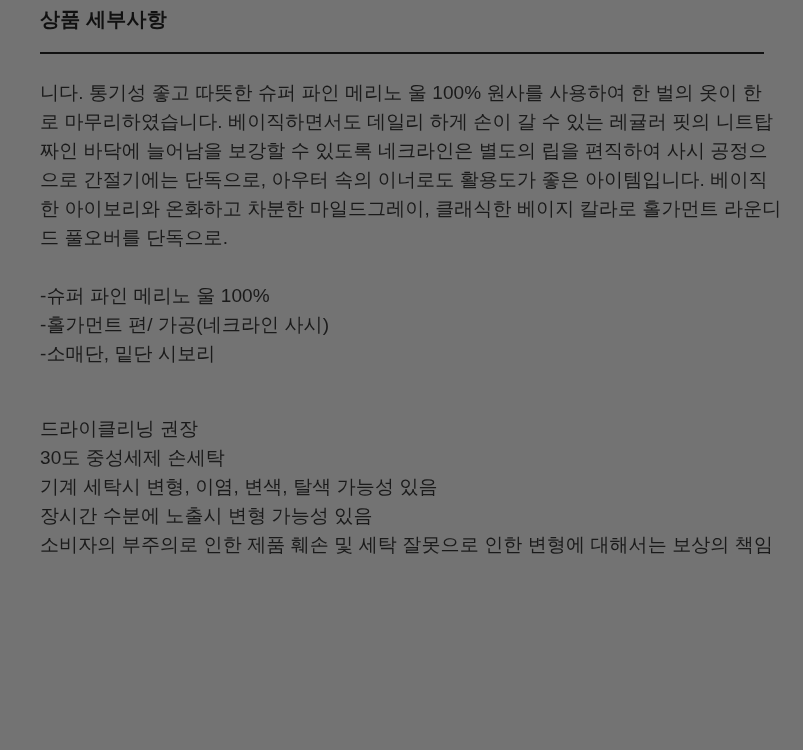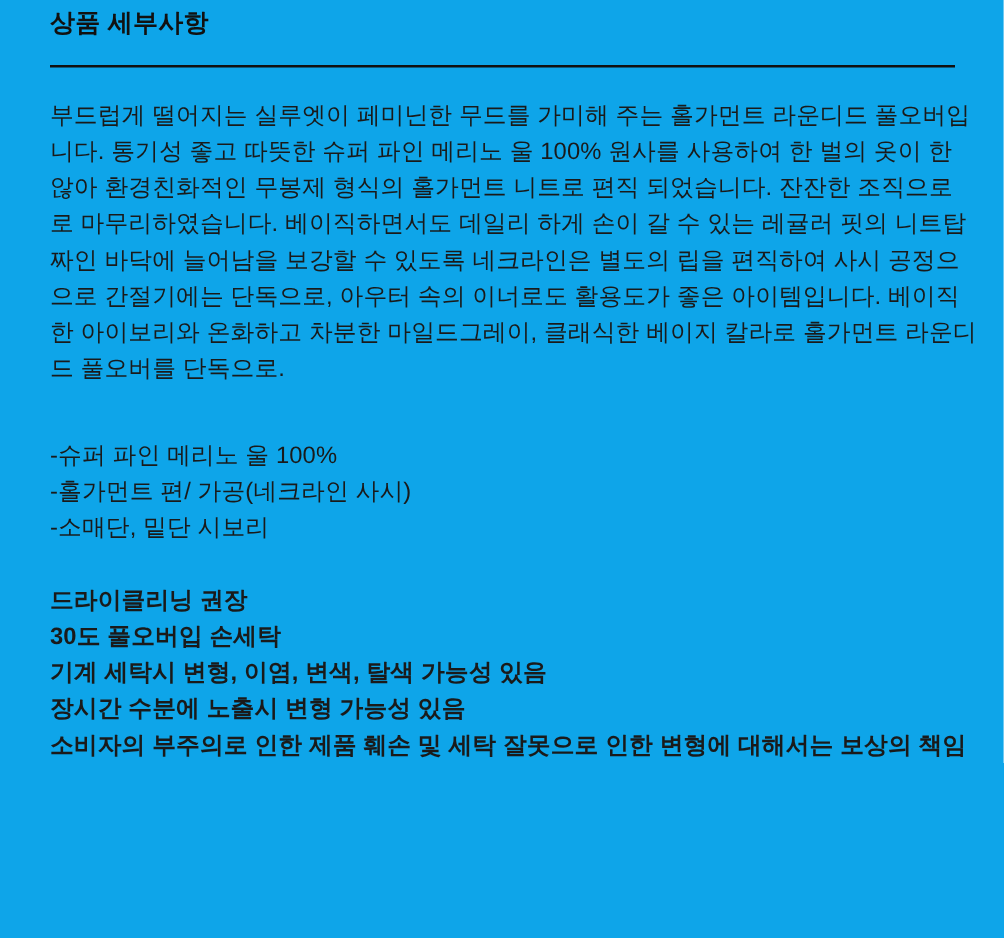--- a/index.html
+++ b/index.html
@@ -10,21 +10,21 @@
   body {
     font-family: "Liberation Sans", "DejaVu Sans", sans-serif;
     color: #1a1a1a;
     -webkit-font-smoothing: antialiased;
   }
   .page {
     width: 803px;
     height: 750px;
     box-sizing: border-box;
     padding: 6px 34px 0 40px;
-    background: #0ea5e9;
+    background: #737373;
     overflow: hidden;
   }
   .section-title {
     font-size: 20px;
     line-height: 26px;
     font-weight: 700;
     color: #111111;
     letter-spacing: 0.2px;
     margin: 0;
   }
@@ -34,54 +34,52 @@
     width: 724px;
     margin: 20px 0 0 0;
   }
   .text-block {
     font-size: 19px;
     line-height: 29px;
     color: #1a1a1a;
     letter-spacing: 0.1px;
   }
   .description-block { margin-top: 24px; }
-  .specs-block       { margin-top: 40px; }
-  .care-block        { margin-top: 29px; font-weight: bold; }
+  .specs-block       { margin-top: 29px; }
+  .care-block        { margin-top: 46px; }
   .text-line {
     white-space: pre;
     min-height: 29px;
   }
 </style>
 </head>
 <body>
 
 <div class="page">
 
   <h2 class="section-title">상품 세부사항</h2>
 
   <hr class="divider">
 
   <div class="text-block description-block">
-    <div class="text-line">부드럽게 떨어지는 실루엣이 페미닌한 무드를 가미해 주는 홀가먼트 라운디드 풀오버입</div>
     <div class="text-line">니다. 통기성 좋고 따뜻한 슈퍼 파인 메리노 울 100% 원사를 사용하여 한 벌의 옷이 한</div>
-    <div class="text-line">않아 환경친화적인 무봉제 형식의 홀가먼트 니트로 편직 되었습니다. 잔잔한 조직으로</div>
     <div class="text-line">로 마무리하였습니다. 베이직하면서도 데일리 하게 손이 갈 수 있는 레귤러 핏의 니트탑</div>
     <div class="text-line">짜인 바닥에 늘어남을 보강할 수 있도록 네크라인은 별도의 립을 편직하여 사시 공정으</div>
     <div class="text-line">으로 간절기에는 단독으로, 아우터 속의 이너로도 활용도가 좋은 아이템입니다. 베이직</div>
     <div class="text-line">한 아이보리와 온화하고 차분한 마일드그레이, 클래식한 베이지 칼라로 홀가먼트 라운디</div>
     <div class="text-line">드 풀오버를 단독으로.</div>
   </div>
 
   <div class="text-block specs-block">
     <div class="text-line">-슈퍼 파인 메리노 울 100%</div>
     <div class="text-line">-홀가먼트 편/ 가공(네크라인 사시)</div>
     <div class="text-line">-소매단, 밑단 시보리</div>
   </div>
 
   <div class="text-block care-block">
     <div class="text-line">드라이클리닝 권장</div>
-    <div class="text-line">30도 풀오버입 손세탁</div>
+    <div class="text-line">30도 중성세제 손세탁</div>
     <div class="text-line">기계 세탁시 변형, 이염, 변색, 탈색 가능성 있음</div>
     <div class="text-line">장시간 수분에 노출시 변형 가능성 있음</div>
     <div class="text-line">소비자의 부주의로 인한 제품 훼손 및 세탁 잘못으로 인한 변형에 대해서는 보상의 책임</div>
   </div>
 
 </div>
 
 </body></html>

